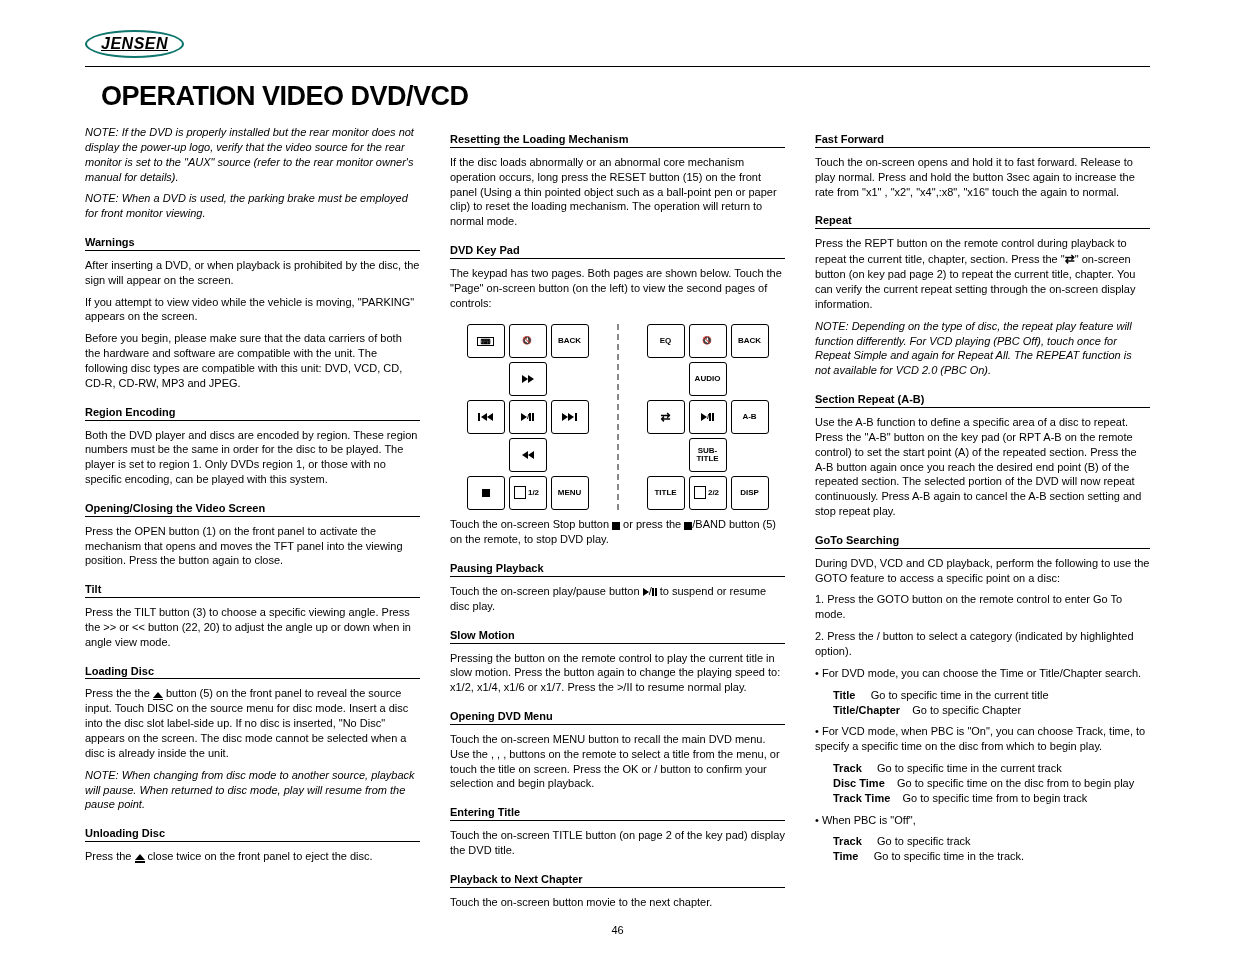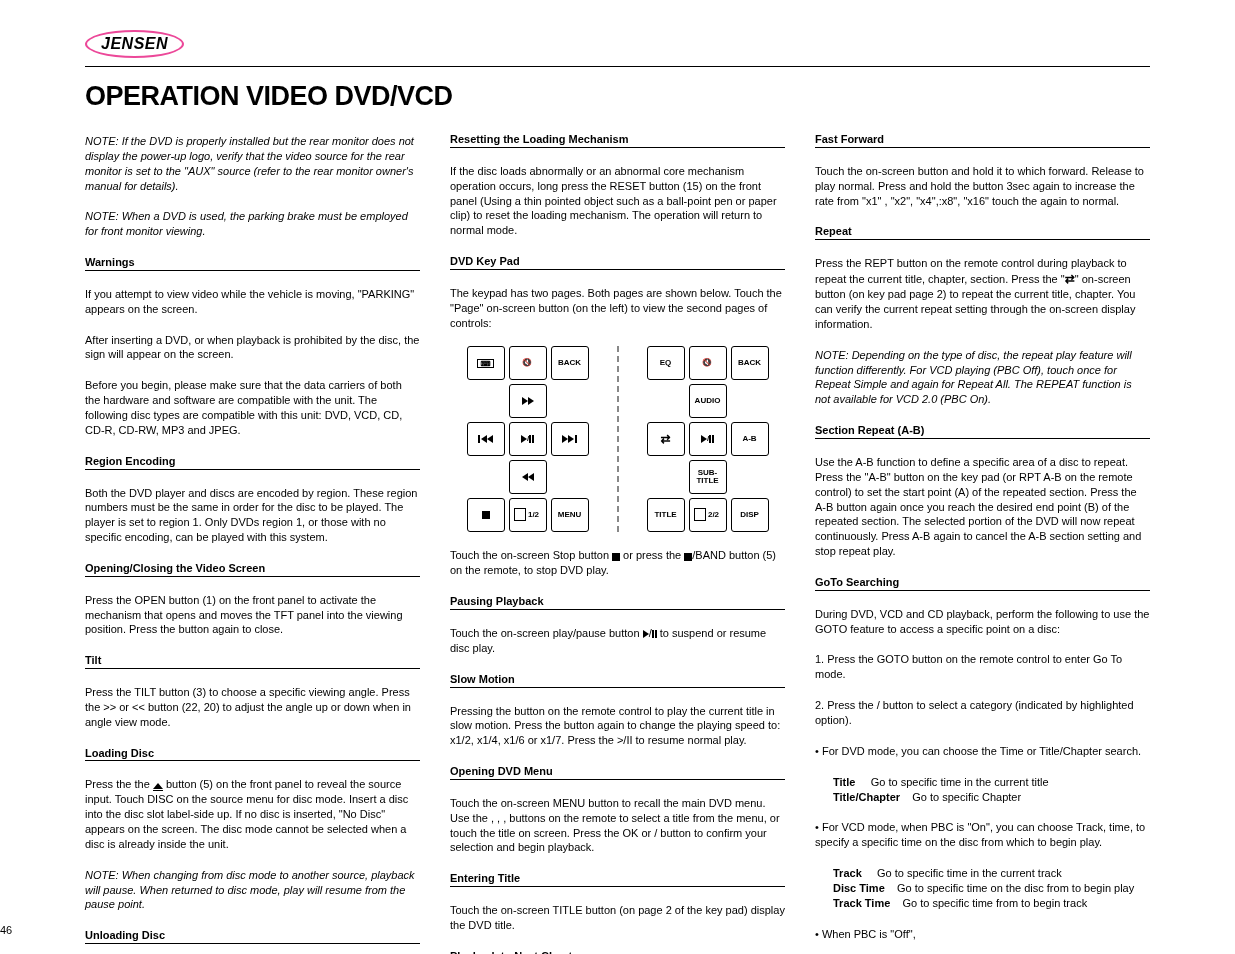--- a/index.html
+++ b/index.html
@@ -1,29 +1,29 @@
 <!DOCTYPE html>
 <html><head>
 <meta charset="utf-8">
 <style>
   * { box-sizing: border-box; }
   body { margin: 0; padding: 0; font-family: Helvetica, Arial, sans-serif;
          width: 1235px; height: 954px; background: #fff; color: #000; }
   .page { padding: 30px 85px 0; position: relative; height: 100%; }
-  .logo { display: inline-block; padding: 3px 14px; border: 2px solid #ec4899;
+  .logo { display: inline-block; padding: 3px 14px; border: 2px solid #0f766e;
           border-radius: 50% / 50%; font-style: italic; font-weight: 800;
-          letter-spacing: 0.5px; font-size: 16px; }
+          letter-spacing: 0.5px; font-size: 16px; text-decoration: underline; }
   .rule { border-top: 1px solid #000; margin-top: 8px; }
   .title { font-family: Arial, sans-serif; font-weight: 900; font-size: 27px;
-           letter-spacing: -0.5px; margin: 14px 0 6px; }
+           letter-spacing: -0.5px; margin: 14px 16px 6px; }
   .cols { display: flex; gap: 30px; }
   .col { flex: 1 1 0; font-size: 11px; line-height: 1.35; }
   .sec-h { font-weight: 700; font-size: 11px; border-bottom: 1.2px solid #000;
            margin: 14px 0 6px; }
-  p { margin: 16px 0; }
+  p { margin: 7px 0; }
   .em { font-style: italic; }
   .icon { display:inline-block; vertical-align:middle; }
   .eject { width:0;height:0;border-left:5px solid transparent;border-right:5px solid transparent;
            border-bottom:6px solid #000; position:relative; }
   .eject::after{content:"";position:absolute;left:-5px;top:7px;width:10px;height:1.5px;background:#000;}
   .stop-sq{ width:8px;height:8px;background:#000;display:inline-block;vertical-align:middle;}
   .play  { display:inline-block;vertical-align:middle;width:0;height:0;
            border-top:4px solid transparent;border-bottom:4px solid transparent;
            border-left:6px solid #000;}
   .playL { display:inline-block;vertical-align:middle;width:0;height:0;
@@ -40,41 +40,41 @@
            align-items:center; justify-content:center; font-size:8px;
            font-weight:700; text-align:center; line-height:1; background:#fff;}
   .empty { border:none; }
   .pgicon{ width:10px;height:11px;border:1px solid #000;display:inline-block;
            position:relative;margin-right:2px;vertical-align:middle;}
   .pgicon::before{content:"";position:absolute;left:-3px;top:-3px;width:10px;height:11px;
            border:1px solid #000;background:#fff;}
   .kbd   { display:inline-block;border:1px solid #000;padding:0 2px;font-size:7px;
            vertical-align:middle;}
   .swap  { font-size:12px; font-weight:700; }
-  .footer{ position:absolute; left:0; right:0; bottom:18px; text-align:left;
+  .footer{ position:absolute; left:0; right:0; bottom:18px; text-align:center;
            font-size:11px;margin-top:32px;}
 </style>
 </head>
 <body>
 
 <div class="page">
 
   <div class="logo">JENSEN</div>
   <div class="rule"></div>
   <div class="title">OPERATION VIDEO DVD/VCD</div>
 
   <div class="cols">
 
     <div class="col">
       <p class="em">NOTE: If the DVD is properly installed but the rear monitor does not display the power-up logo, verify that the video source for the rear monitor is set to the "AUX" source (refer to the rear monitor owner's manual for details).</p>
       <p class="em">NOTE: When a DVD is used, the parking brake must be employed for front monitor viewing.</p>
 
       <div class="sec-h">Warnings</div>
+      <p>After inserting a DVD, or when playback is prohibited by the disc, the sign will appear on the screen.</p>
       <p>If you attempt to view video while the vehicle is moving, "PARKING" appears on the screen.</p>
-      <p>After inserting a DVD, or when playback is prohibited by the disc, the sign will appear on the screen.</p>
       <p>Before you begin, please make sure that the data carriers of both the hardware and software are compatible with the unit. The following disc types are compatible with this unit: DVD, VCD, CD, CD-R, CD-RW, MP3 and JPEG.</p>
 
       <div class="sec-h">Region Encoding</div>
       <p>Both the DVD player and discs are encoded by region. These region numbers must be the same in order for the disc to be played. The player is set to region 1. Only DVDs region 1, or those with no specific encoding, can be played with this system.</p>
 
       <div class="sec-h">Opening/Closing the Video Screen</div>
       <p>Press the OPEN button (1) on the front panel to activate the mechanism that opens and moves the TFT panel into the viewing position. Press the button again to close.</p>
 
       <div class="sec-h">Tilt</div>
       <p>Press the TILT button (3) to choose a specific viewing angle. Press the &gt;&gt; or &lt;&lt; button (22, 20) to adjust the angle up or down when in angle view mode.</p>
@@ -192,21 +192,21 @@
       <div class="sec-h">Entering Title</div>
       <p>Touch the on-screen TITLE button (on page 2 of the key pad) display the DVD title.</p>
 
       <div class="sec-h">Playback to Next Chapter</div>
       <p>Touch the on-screen       button movie to the next chapter.</p>
 
     </div>
 
     <div class="col">
       <div class="sec-h">Fast Forward</div>
-      <p>Touch the on-screen       button and hold it to which forward. Release  to play normal. Press and hold the button 3sec again to increase the rate from "x1" , "x2", "x4",:x8", "x16" touch the       again to normal.</p>
+      <p>Touch the on-screen       opens and hold it to fast forward. Release  to play normal. Press and hold the button 3sec again to increase the rate from "x1" , "x2", "x4",:x8", "x16" touch the       again to normal.</p>
 
       <div class="sec-h">Repeat</div>
       <p>
         Press the REPT button on the remote control during playback to repeat
         the current title, chapter, section. Press the "<span class="swap">⇄</span>" on-screen
         button (on key pad page 2) to repeat the current title, chapter. You
         can verify the current repeat setting through the on-screen display
         information.</p>
       <p class="em">NOTE: Depending on the type of disc, the repeat play feature will function differently. For VCD playing (PBC Off), touch once for Repeat Simple and again for Repeat All. The REPEAT function is not available for VCD 2.0 (PBC On).</p>
 

